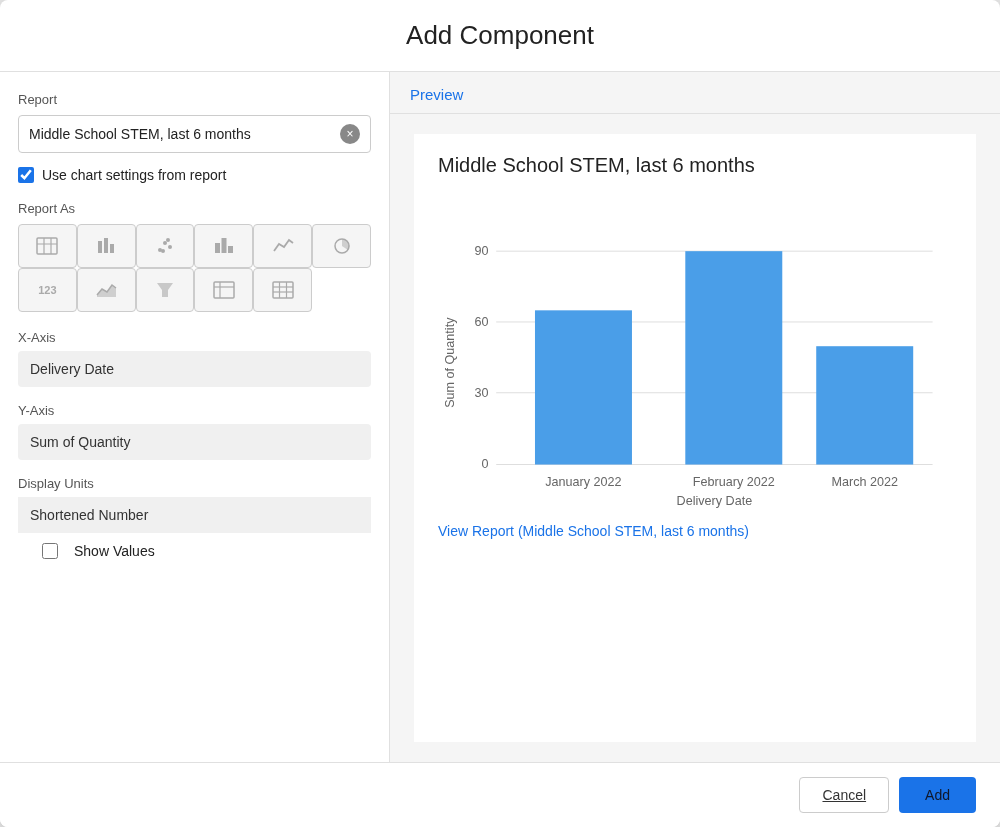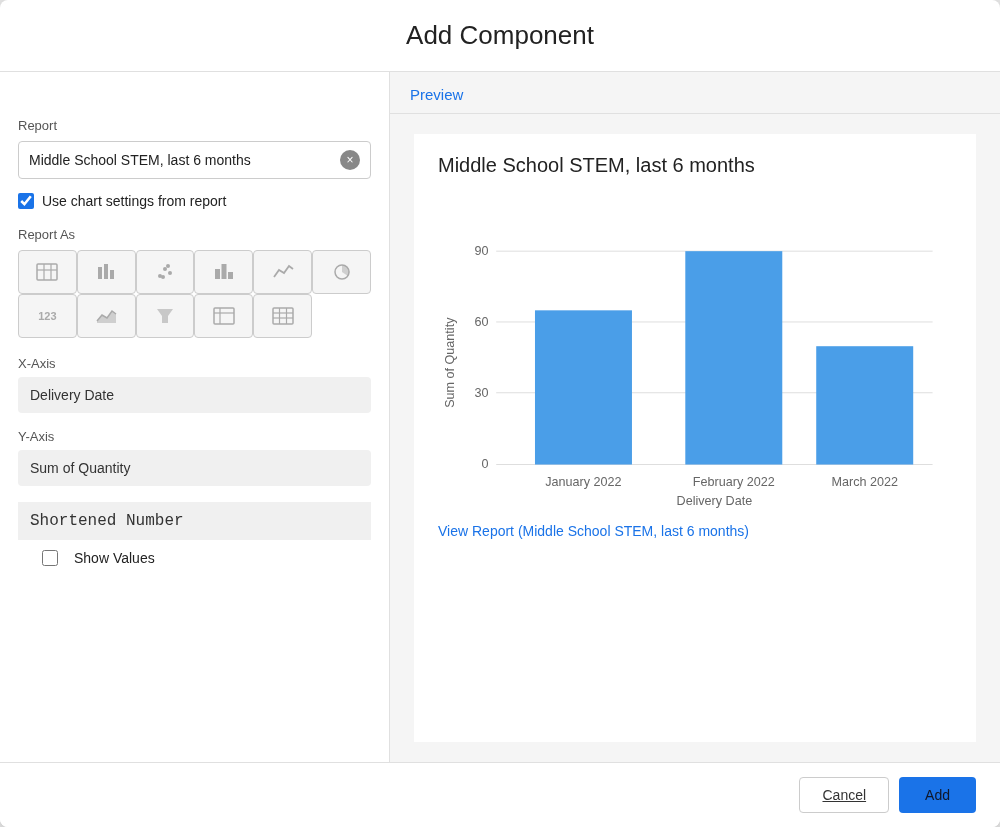--- a/index.html
+++ b/index.html
@@ -90,21 +90,20 @@
       cursor: pointer;
       text-decoration: none;
     }
 
     
     .field-label {
       font-size: 13px;
       color: #555;
       margin-bottom: 8px;
       font-weight: 400;
-      margin-top: 26px;
     }
     .report-input-row {
       display: flex;
       align-items: center;
       border: 1px solid #ccc;
       border-radius: 4px;
       padding: 8px 10px;
       background: #fff;
       margin-bottom: 14px;
     }
@@ -183,24 +182,23 @@
     }
     .display-units-label {
       font-size: 13px;
       color: #555;
       margin-bottom: 6px;
     }
     .display-units-value {
       background: #f0f0f0;
       border-radius: 0;
       padding: 10px 12px;
-      font-size: 16px;
+      font-size: 14px;
       color: #333;
       margin-bottom: 10px;
-      font-family: Liberation Mono, monospace;
     }
     .show-values-row {
       display: flex;
       align-items: center;
       gap: 16px;
       margin-left: 24px;
     }
     .show-values-row input[type="checkbox"] {
       width: 16px;
       height: 16px;
@@ -347,20 +345,21 @@
             </svg>
         </button>
       </div>
 
       <div class="axis-label">X-Axis</div>
       <div class="axis-value">Delivery Date</div>
 
       <div class="axis-label">Y-Axis</div>
       <div class="axis-value">Sum of Quantity</div>
 
+      <div class="display-units-label">Display Units</div>
       <div class="display-units-value">Shortened Number</div>
 
       <div class="show-values-row">
         <input type="checkbox" id="showValues" style="">
         <label for="showValues">Show Values</label>
       </div>
 
     </div>
 
     <div class="right-panel">

